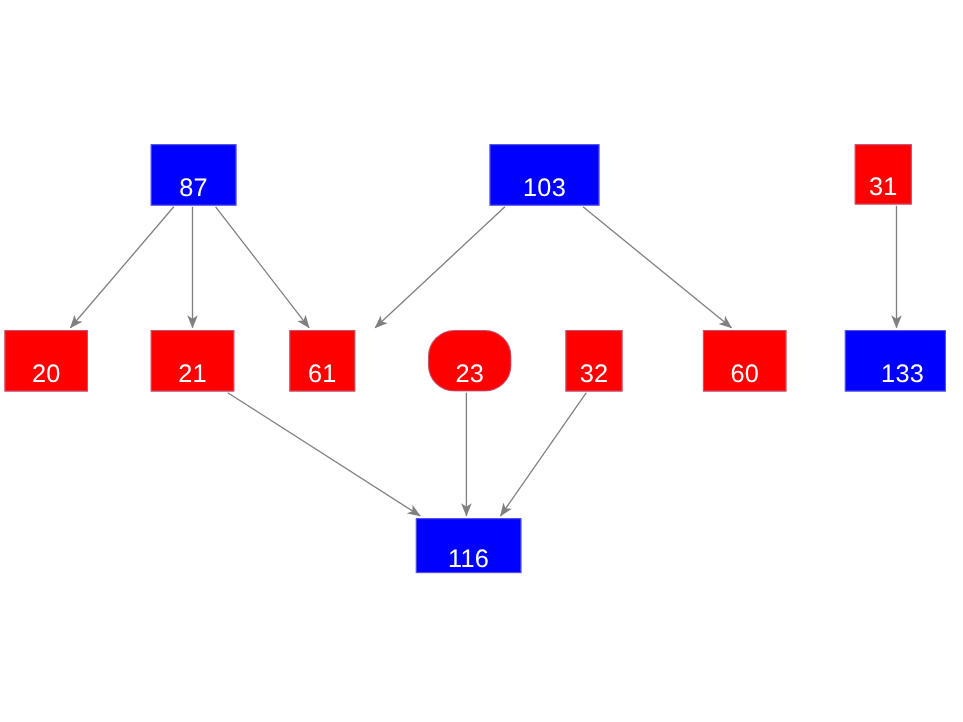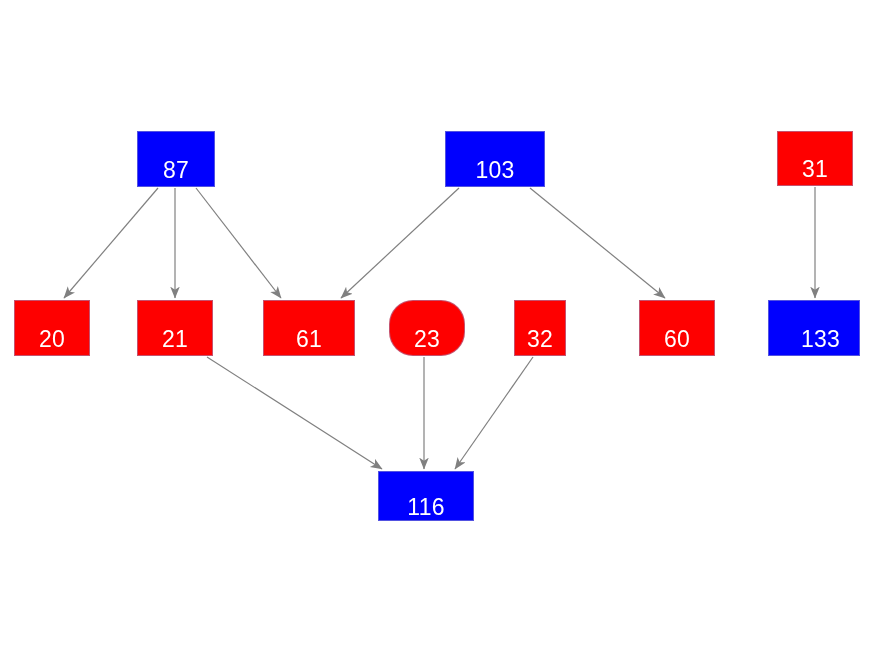--- a/index.html
+++ b/index.html
@@ -75,30 +75,30 @@
       </g>
   </svg>
 
   <div id="nodes-layer">
       <div class="graph-node node-blue" style="left: 137px; top: 131px; width: 78px; height: 56px;">
         <span class="node-label">87</span>
       </div>
       <div class="graph-node node-blue" style="left: 445px; top: 131px; width: 100px; height: 56px;">
         <span class="node-label">103</span>
       </div>
-      <div class="graph-node node-red" style="left: 777px; top: 131px; width: 76px; height: 55px;">
+      <div class="graph-node node-red" style="left: 777px; top: 131px; width: 52px; height: 55px;">
         <span class="node-label">31</span>
       </div>
-      <div class="graph-node node-red" style="left: 14px; top: 300px; width: 76px; height: 56px;">
+      <div class="graph-node node-red" style="left: 4px; top: 300px; width: 76px; height: 56px;">
         <span class="node-label">20</span>
       </div>
       <div class="graph-node node-red" style="left: 137px; top: 300px; width: 76px; height: 56px;">
         <span class="node-label">21</span>
       </div>
-      <div class="graph-node node-red" style="left: 263px; top: 300px; width: 92px; height: 56px;">
+      <div class="graph-node node-red" style="left: 263px; top: 300px; width: 60px; height: 56px;">
         <span class="node-label">61</span>
       </div>
       <div class="graph-node node-red" style="left: 389px; top: 300px; width: 76px; height: 56px; border-radius: 24px;">
         <span class="node-label">23</span>
       </div>
       <div class="graph-node node-red" style="left: 514px; top: 300px; width: 52px; height: 56px;">
         <span class="node-label">32</span>
       </div>
       <div class="graph-node node-red" style="left: 639px; top: 300px; width: 76px; height: 56px;">
         <span class="node-label">60</span>

